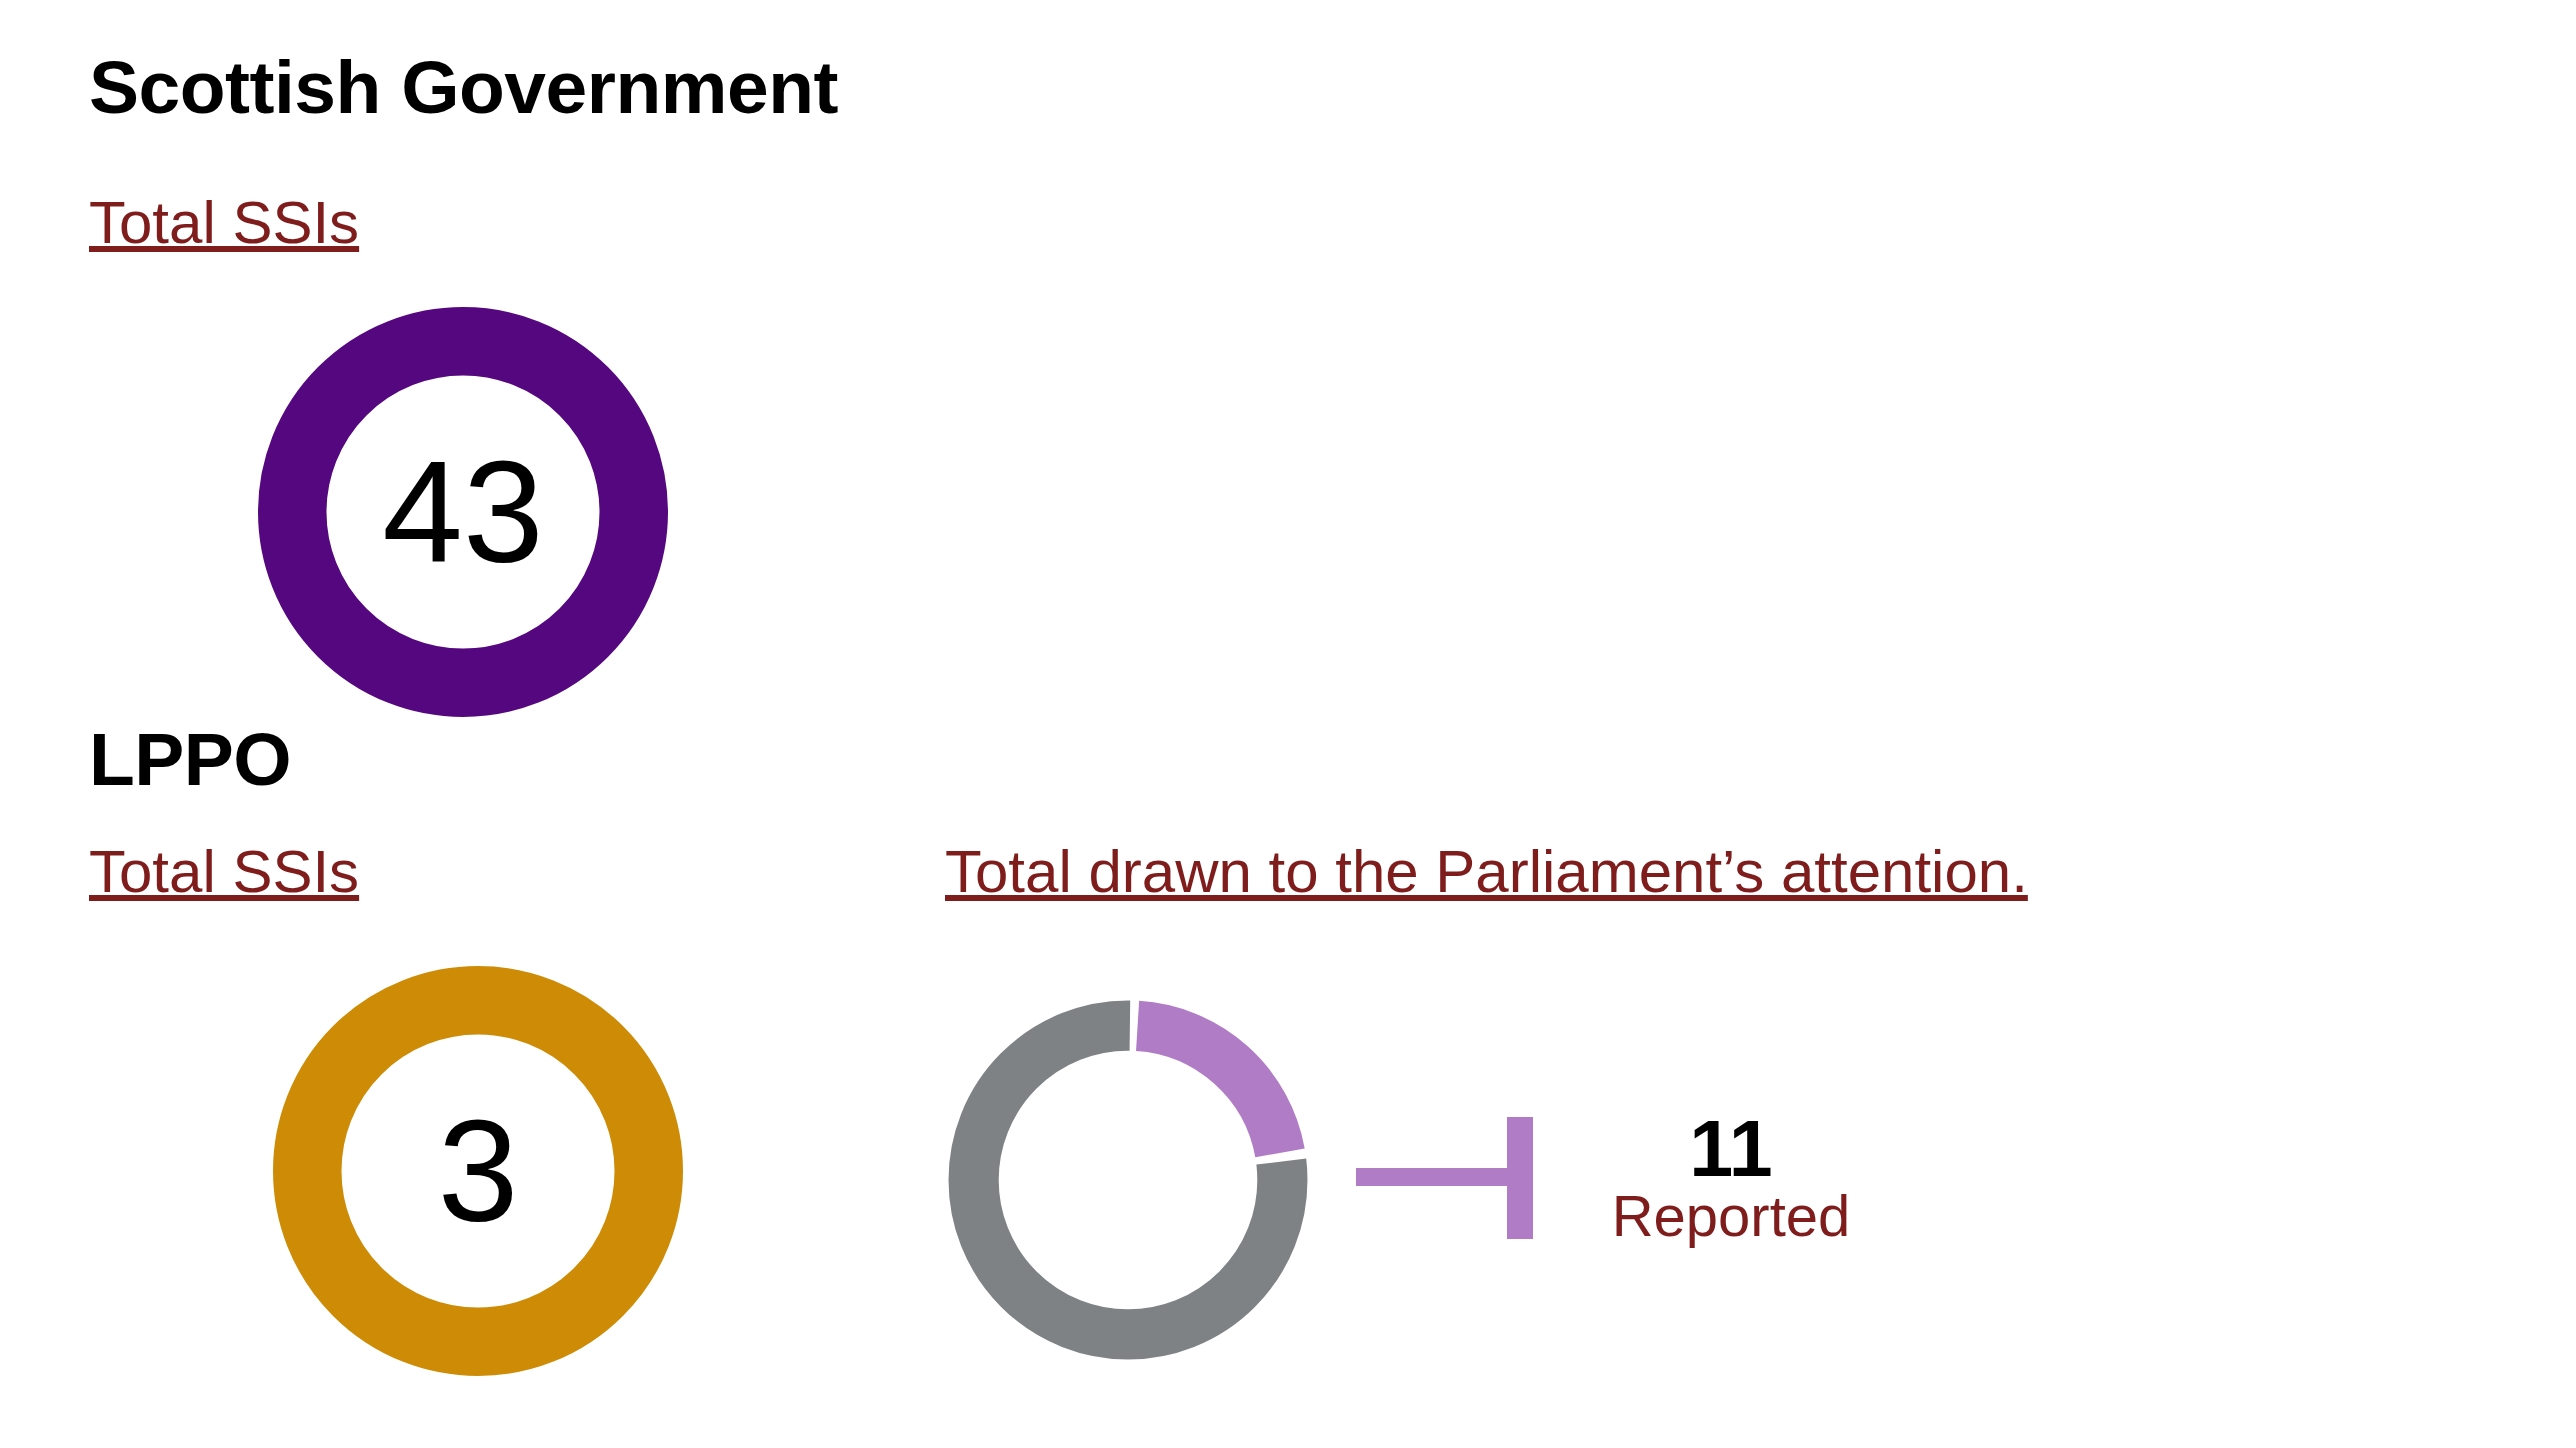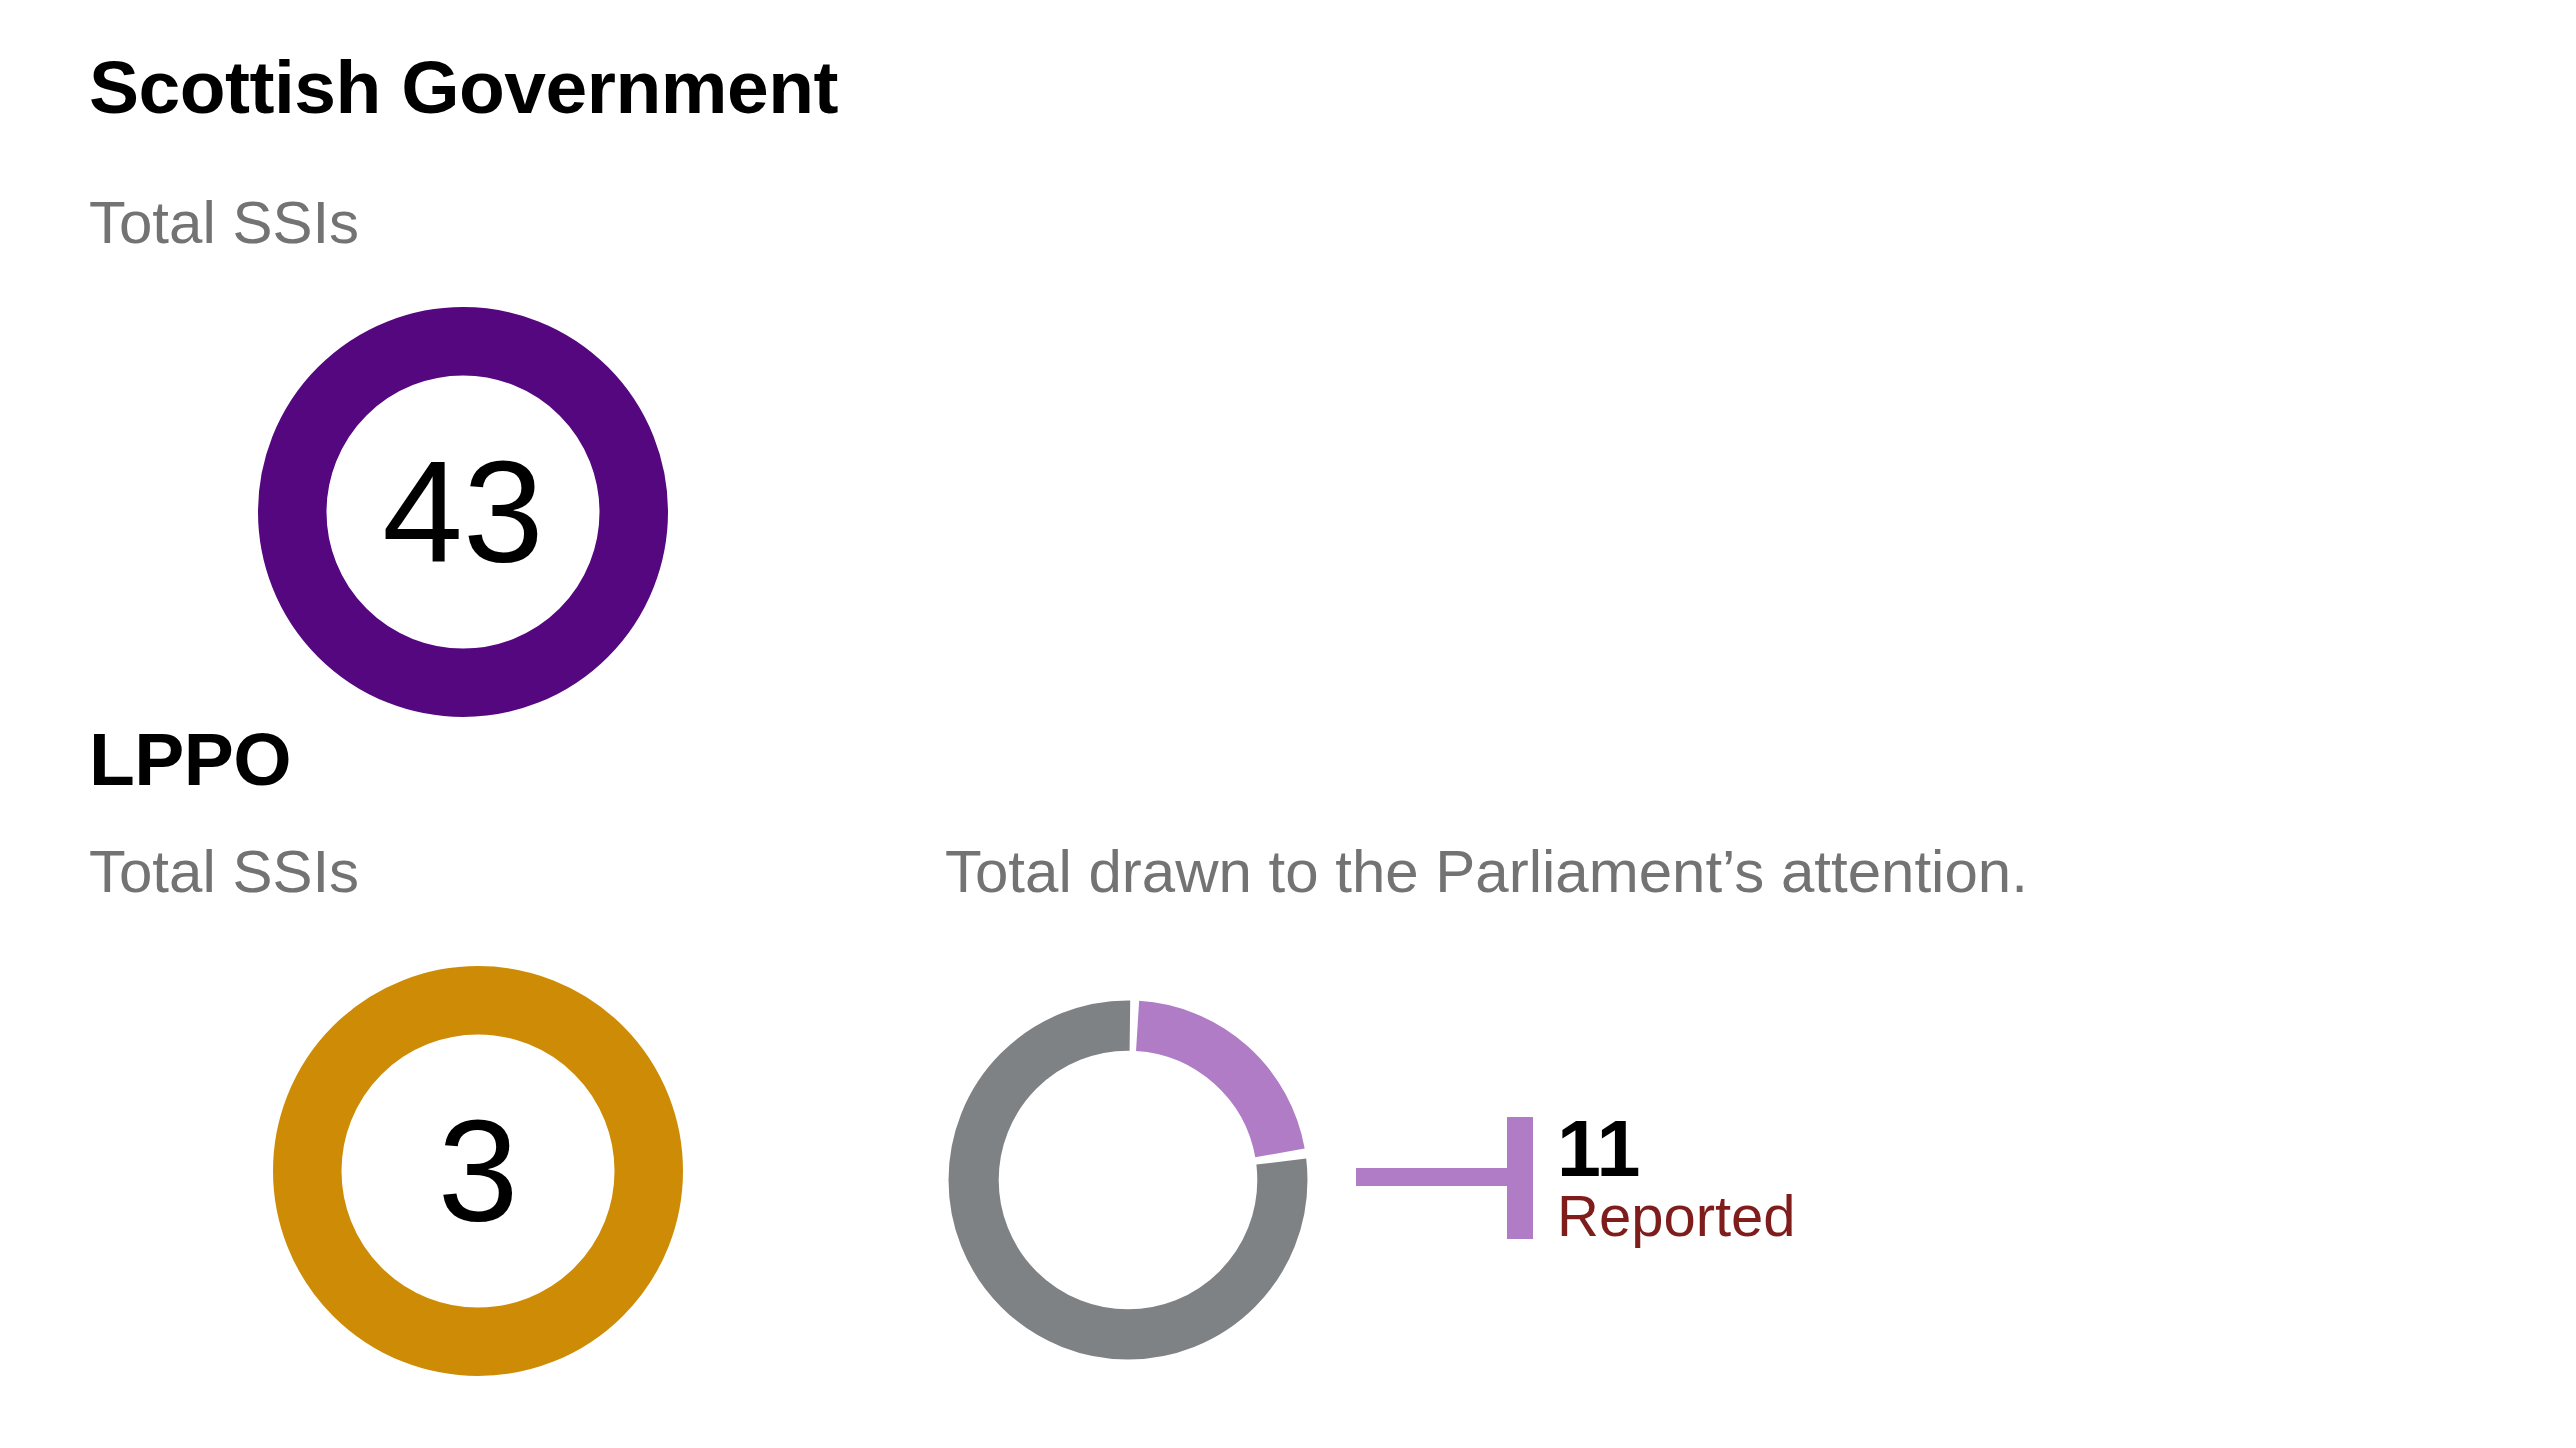--- a/index.html
+++ b/index.html
@@ -11,20 +11,21 @@
     font-family: "Liberation Sans", "DejaVu Sans", sans-serif;
     color: #000000;
     overflow: hidden;
   }
 
   #canvas {
     position: relative;
     width: 2576px;
     height: 1358px;
     background: #ffffff;
+    text-align: center;
   }
 
   
   .section-title {
     position: absolute;
     font-weight: bold;
     font-size: 75px;
     line-height: 1;
     letter-spacing: -0.5px;
     white-space: nowrap;
@@ -32,21 +33,22 @@
   }
   #sg-title  { left: 89px;  top: 50px; }
   #lppo-title{ left: 89px;  top: 722px; }
 
   .sub-label {
     position: absolute;
     font-weight: 400;
     font-size: 60px;
     line-height: 1;
     white-space: nowrap;
-    color: #737373;
+    color: #7f1d1d;
+    text-decoration: underline;
   }
   #sg-sub   { left: 89px;  top: 193px; }
   #lppo-sub { left: 89px;  top: 842px; }
   #drawn-sub{ left: 945px; top: 842px; }
 
   
   .donut {
     position: absolute;
   }
   .donut svg { display: block; }

